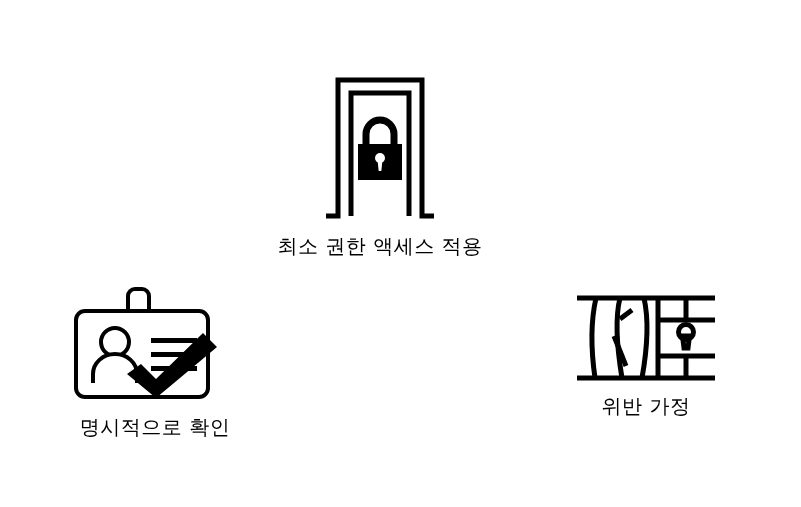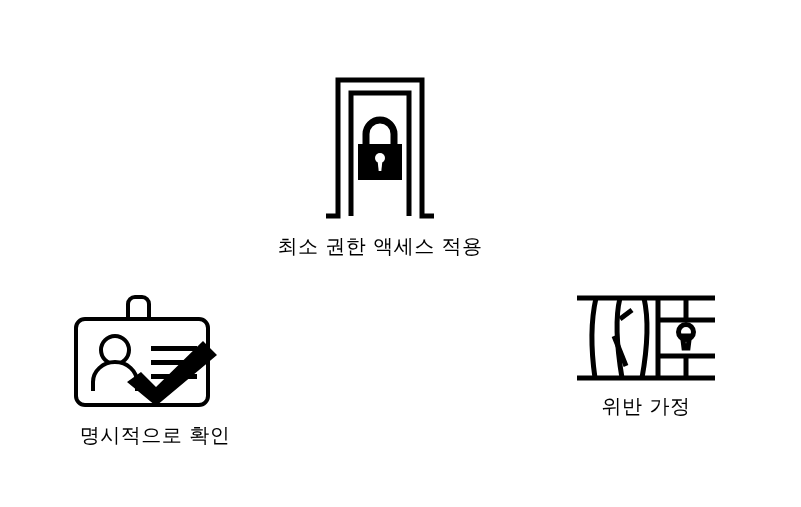--- a/index.html
+++ b/index.html
@@ -50,21 +50,21 @@
     top: 74px;
     width: 236px;
   }
   #principle-least-privilege .caption {
     margin-top: 10px;
   }
 
   
   #principle-verify-explicitly {
     left: 52px;
-    top: 294px;
+    top: 286px;
     width: 206px;
   }
   #principle-verify-explicitly .caption {
     margin-top: 14px;
   }
 
   
   #principle-assume-breach {
     left: 556px;
     top: 288px;

